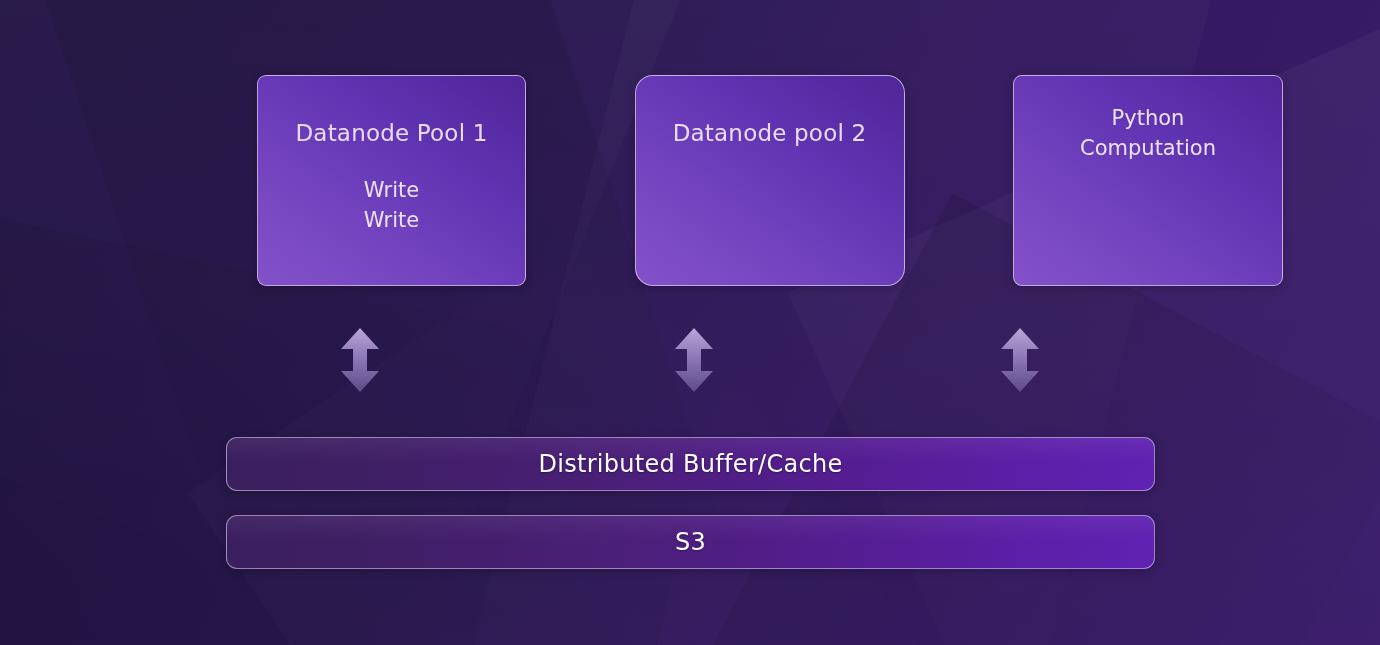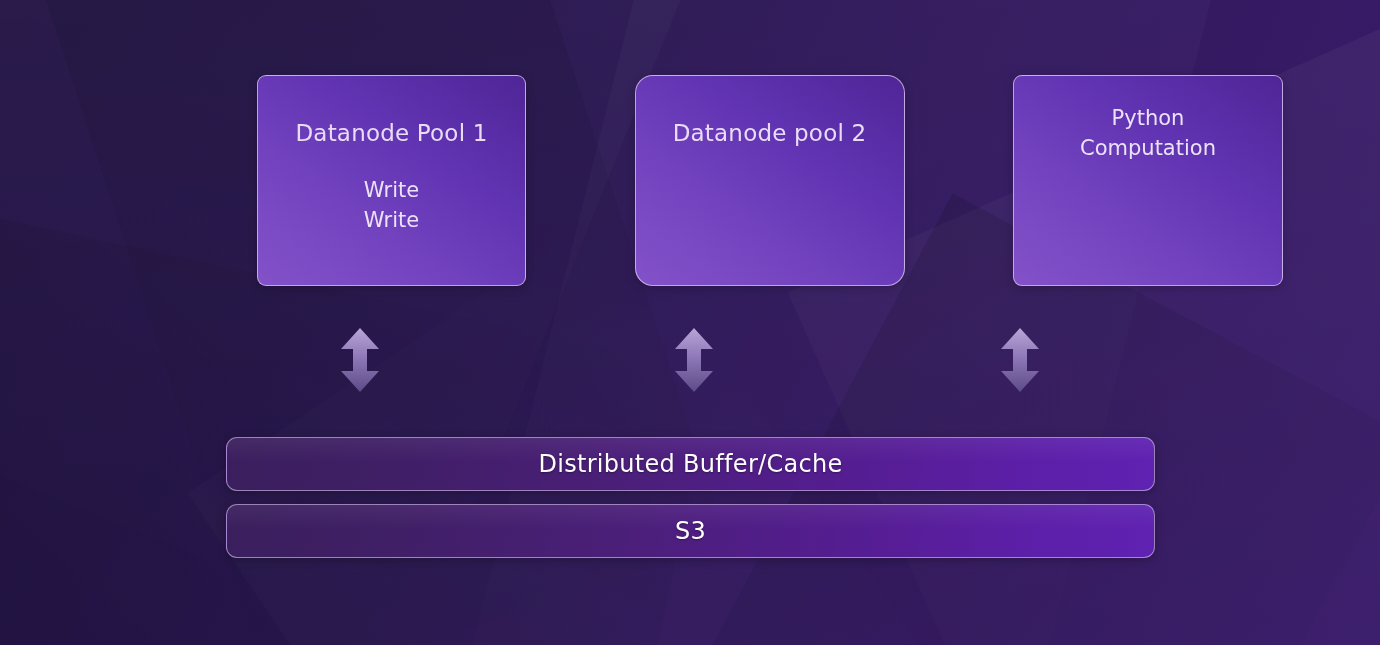--- a/index.html
+++ b/index.html
@@ -153,21 +153,21 @@
     overflow: hidden;
   }
   .bar::before {
     content: "";
     position: absolute;
     left: 0; top: 0; right: 0; height: 46%;
     background: linear-gradient(180deg, rgba(255,255,255,0.055), rgba(255,255,255,0));
     pointer-events: none;
   }
   #bar-cache { top: 437px; height: 54px; }
-  #bar-s3    { top: 504px; height: 54px; }
+  #bar-s3    { top: 515px; height: 54px; }
   .bar-label {
     position: relative;
     font-size: 24px;
     font-weight: 400;
     color: #ffffff;
     letter-spacing: 0.3px;
     text-shadow: 0 1px 2px rgba(0,0,0,0.35);
   }
 </style>
 </head>

